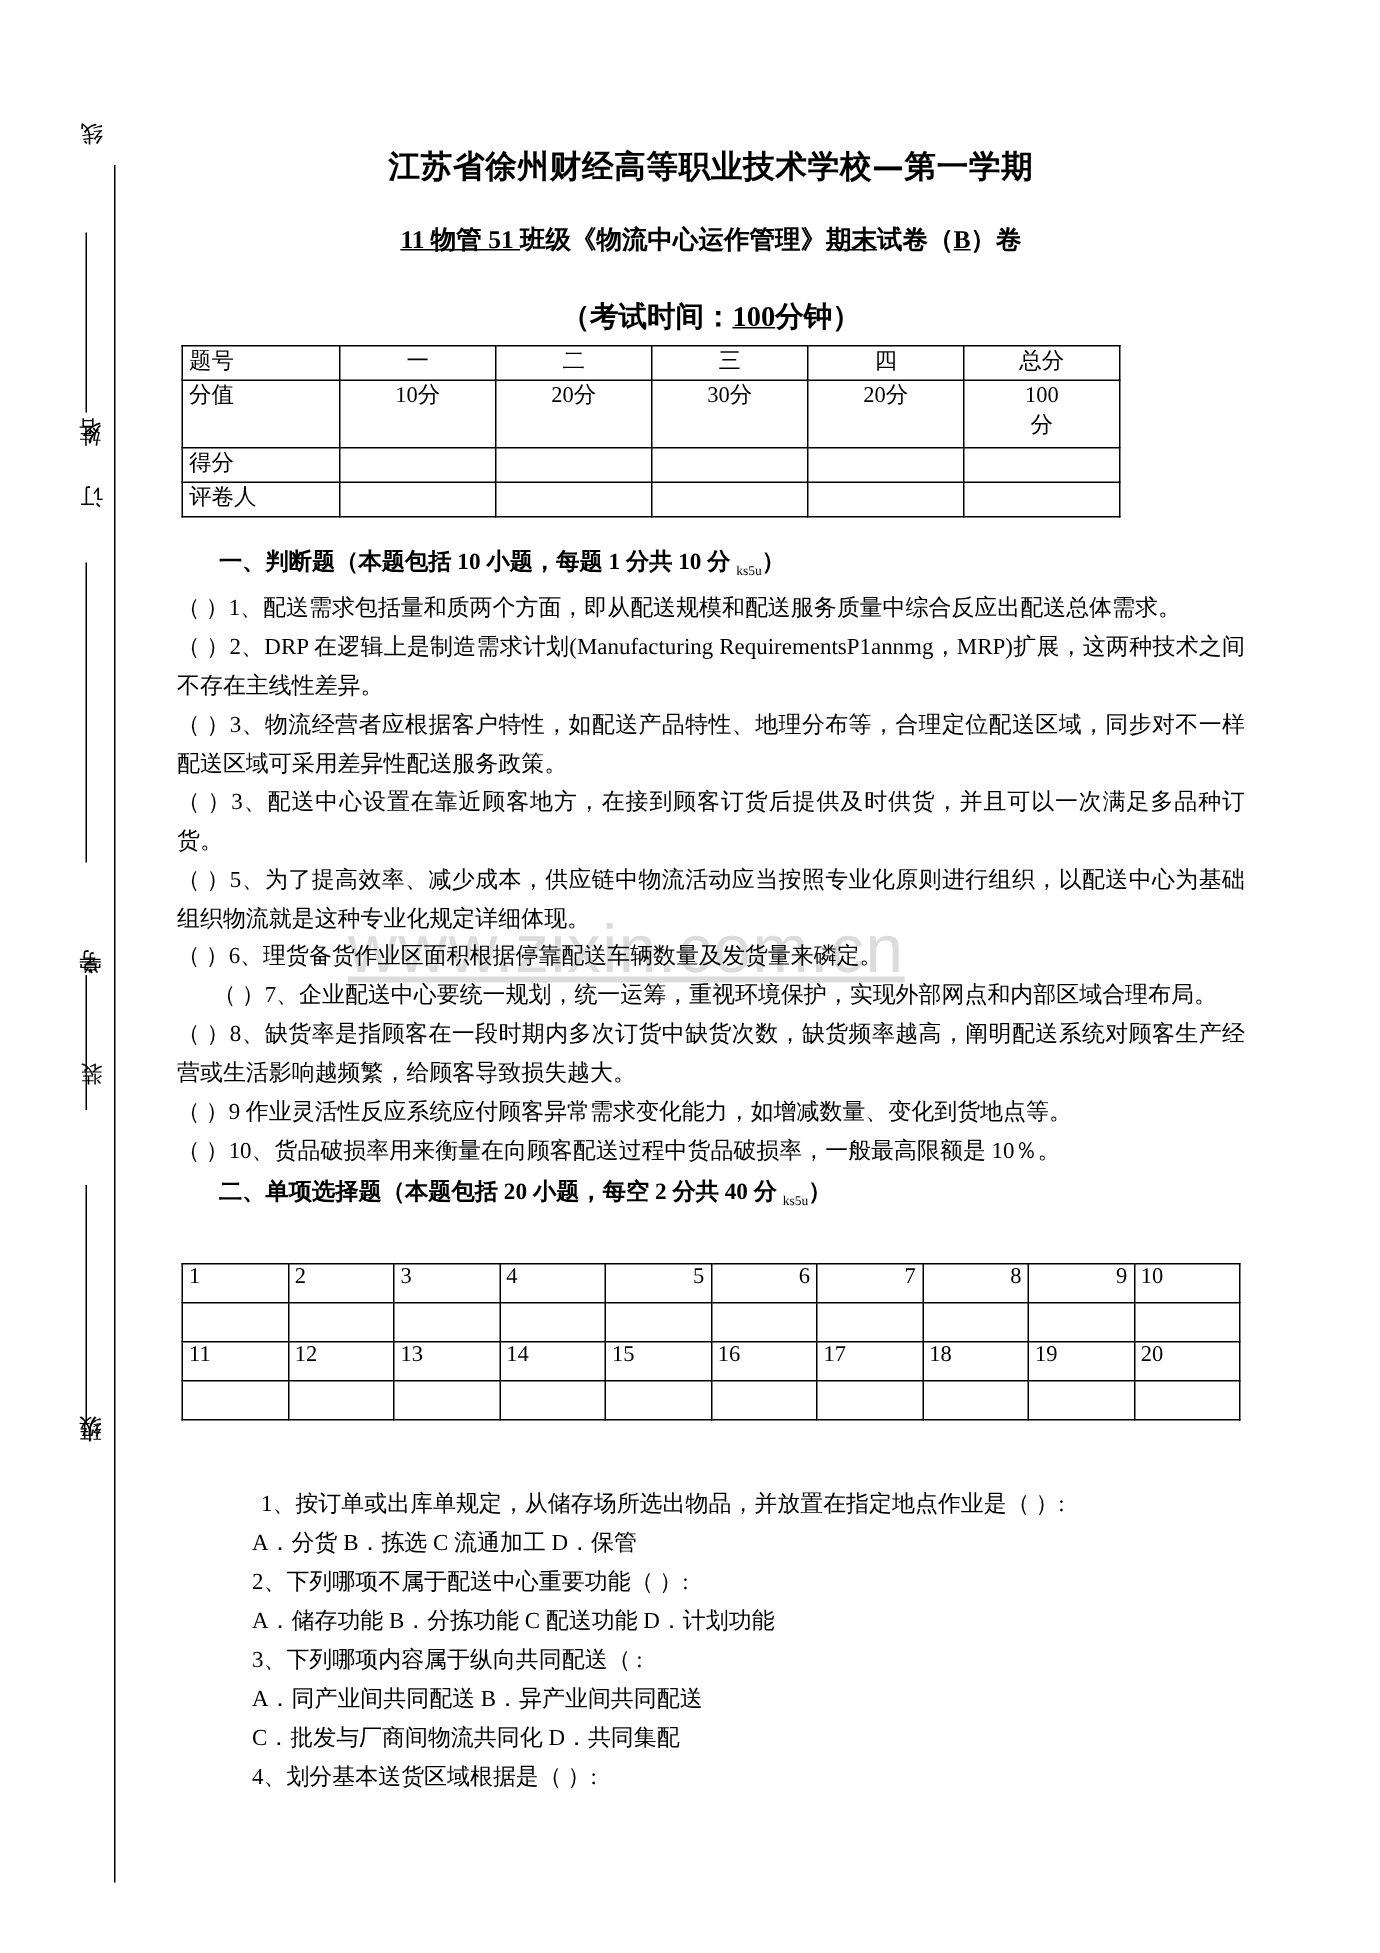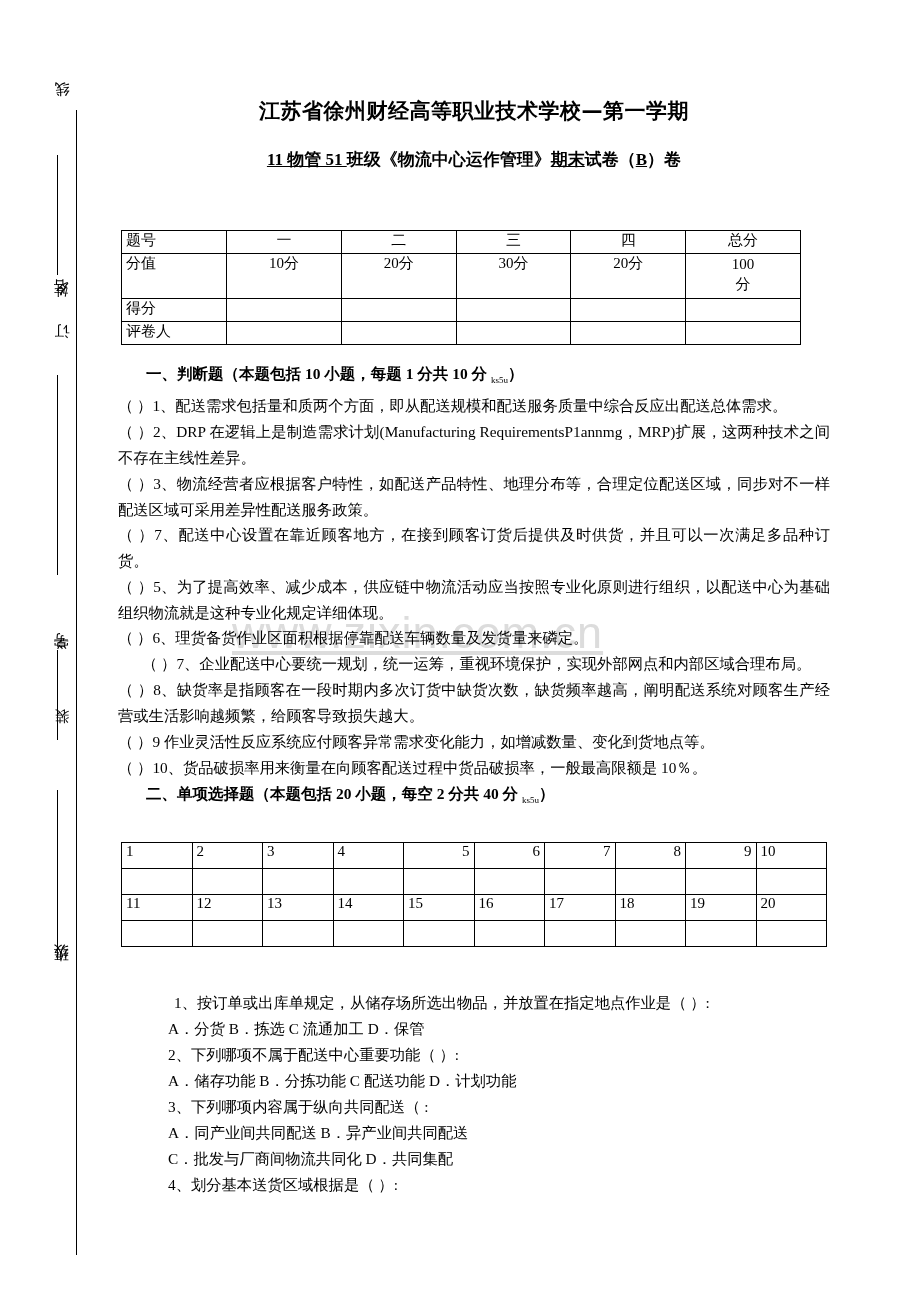--- a/index.html
+++ b/index.html
@@ -117,21 +117,21 @@
     font-size: 19px;
     font-weight: bold;
   }
   .title-time .u { text-decoration: underline; }
 
   
   table.score {
     position: absolute;
     left: 3px;
     top: 230px;
-    width: 680px;
+    width: 626px;
     border-collapse: collapse;
     table-layout: fixed;
     font-size: 15px;
   }
   table.score td {
     border: 1px solid #000;
     height: 22px;
     padding: 0 4px;
     vertical-align: top;
     font-family: "Liberation Serif", "DejaVu Serif", serif;
@@ -223,20 +223,21 @@
 
     <div class="blabel" style="left:52px; top:950px;">班级：</div>
   </div>
 
   <div class="content">
 
     <div class="title-main">江苏省徐州财经高等职业技术学校—第一学期</div>
 
     <div class="title-sub"><span class="u">11 物管 51 </span><span>班级《物流中心运作管理》</span><span class="u">期末</span><span>试卷（</span><span class="u">B</span><span>）卷</span></div>
 
+    <div class="title-time"><span>（考试时间：</span><span class="u">100</span><span>分钟）</span></div>
 
     <table class="score">
       <tbody>
           <tr>
         <td class="lbl">题号</td>
         <td class="val">一</td>
         <td class="val">二</td>
         <td class="val">三</td>
         <td class="val">四</td>
         <td class="val">总分</td>
@@ -267,21 +268,21 @@
         <td class="val"></td>
       </tr>
     </tbody>
       </table>
 
     <div class="sec-head" style="top:364px;"><span>一、判断题（本题包括 10 小题，每题 1 分共 10 分 </span><sub>ks5u</sub><span>）</span></div>
 
     <div class="q" style="top:393px;">（    ）1、配送需求包括量和质两个方面，即从配送规模和配送服务质量中综合反应出配送总体需求。</div>
     <div class="q" style="top:419px;">（    ）2、DRP 在逻辑上是制造需求计划(Manufacturing RequirementsP1annmg，MRP)扩展，这两种技术之间不存在主线性差异。</div>
     <div class="q" style="top:471px;">（    ）3、物流经营者应根据客户特性，如配送产品特性、地理分布等，合理定位配送区域，同步对不一样配送区域可采用差异性配送服务政策。</div>
-    <div class="q" style="top:522px;">（    ）7、配送中心设置在靠近顾客地方，在接到顾客订货后提供及时供货，并且可以一次满足多品种订货。</div>
+    <div class="q" style="top:522px;">（    ）3、配送中心设置在靠近顾客地方，在接到顾客订货后提供及时供货，并且可以一次满足多品种订货。</div>
     <div class="q" style="top:574px;">（    ）5、为了提高效率、减少成本，供应链中物流活动应当按照专业化原则进行组织，以配送中心为基础组织物流就是这种专业化规定详细体现。</div>
     <div class="q" style="top:625px;">（    ）6、理货备货作业区面积根据停靠配送车辆数量及发货量来磷定。</div>
     <div class="q" style="top:651px;margin-left:24px;">（    ）7、企业配送中心要统一规划，统一运筹，重视环境保护，实现外部网点和内部区域合理布局。</div>
     <div class="q" style="top:677px;">（    ）8、缺货率是指顾客在一段时期内多次订货中缺货次数，缺货频率越高，阐明配送系统对顾客生产经营或生活影响越频繁，给顾客导致损失越大。</div>
     <div class="q" style="top:729px;">（    ）9 作业灵活性反应系统应付顾客异常需求变化能力，如增减数量、变化到货地点等。</div>
     <div class="q" style="top:755px;">（    ）10、货品破损率用来衡量在向顾客配送过程中货品破损率，一般最高限额是 10％。</div>
 
     <div class="sec-head" style="top:784px;"><span>二、单项选择题（本题包括 20 小题，每空 2 分共 40 分 </span><sub>ks5u</sub><span>）</span></div>
 
     <table class="answers" style="top:842px;">

